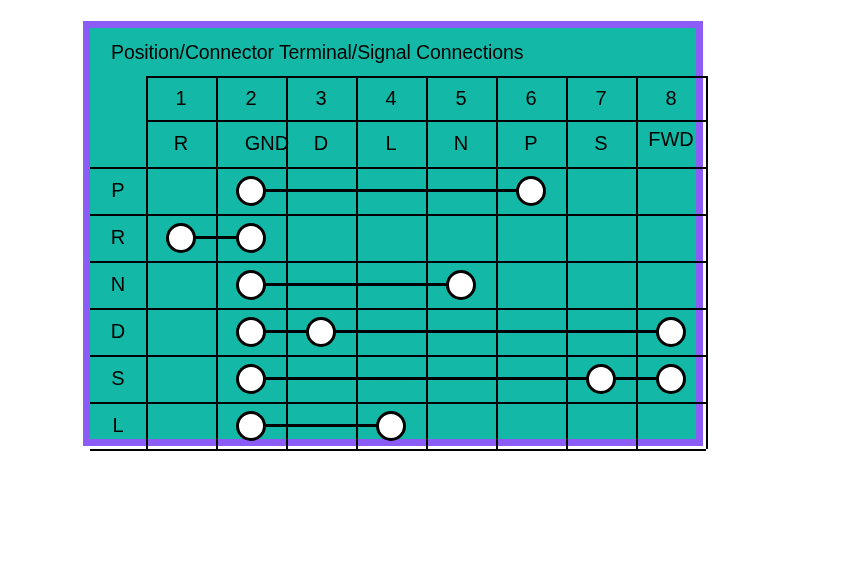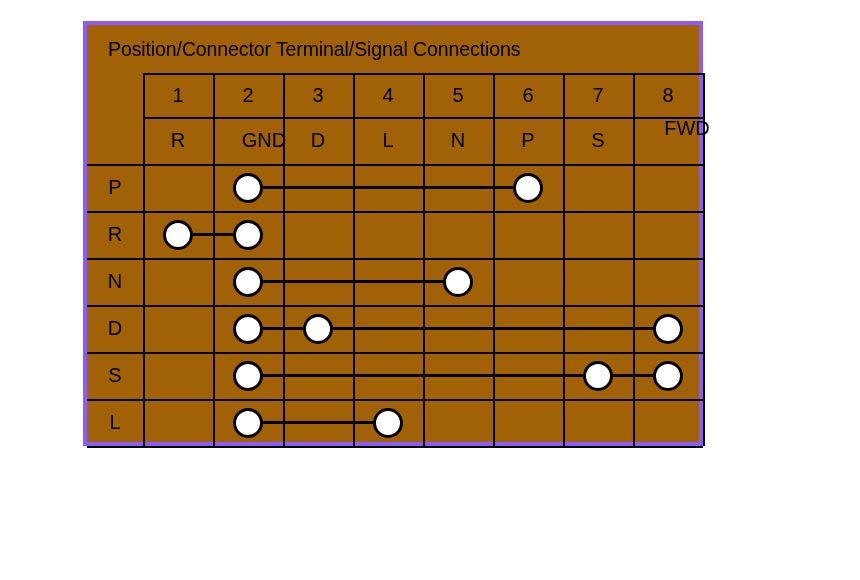--- a/index.html
+++ b/index.html
@@ -15,23 +15,23 @@
     color: #000000;
     overflow: hidden;
   }
 
   #table-frame {
     position: absolute;
     left: 83px;
     top: 21px;
     width: 620px;
     height: 425px;
-    border: 4px solid #8b5cf6;
+    border: 7px solid #8b5cf6;
     box-sizing: border-box;
-    background: #a16207;
+    background: #14b8a6;
   }
 
   
   #title-row {
     position: absolute;
     left: 0;
     top: 0;
     width: 614px;
     height: 48px;
     display: flex;
@@ -149,21 +149,21 @@
         <div class="hdr-cell" style="left: 406px; top: 0px;">6</div>
         <div class="hdr-cell" style="left: 476px; top: 0px;">7</div>
         <div class="hdr-cell" style="left: 546px; top: 0px;">8</div>
         <div class="hdr-cell sig" style="left: 56px; top: 44px;">R</div>
         <div class="hdr-cell sig" style="left: 126px; top: 44px; margin-left: 16px;">GND</div>
         <div class="hdr-cell sig" style="left: 196px; top: 44px;">D</div>
         <div class="hdr-cell sig" style="left: 266px; top: 44px;">L</div>
         <div class="hdr-cell sig" style="left: 336px; top: 44px;">N</div>
         <div class="hdr-cell sig" style="left: 406px; top: 44px;">P</div>
         <div class="hdr-cell sig" style="left: 476px; top: 44px;">S</div>
-        <div class="hdr-cell sig" style="left: 546px; top: 32px; margin-left: 19px;">FWD</div>
+        <div class="hdr-cell sig" style="left: 546px; top: 40px;">FWD</div>
       </div>
     <div id="row-labels">
         <div class="row-label" style="top: 91px;">P</div>
         <div class="row-label" style="top: 138px;">R</div>
         <div class="row-label" style="top: 185px;">N</div>
         <div class="row-label" style="top: 232px;">D</div>
         <div class="row-label" style="top: 279px;">S</div>
         <div class="row-label" style="top: 326px;">L</div>
       </div>
     <div id="conn-layer">

